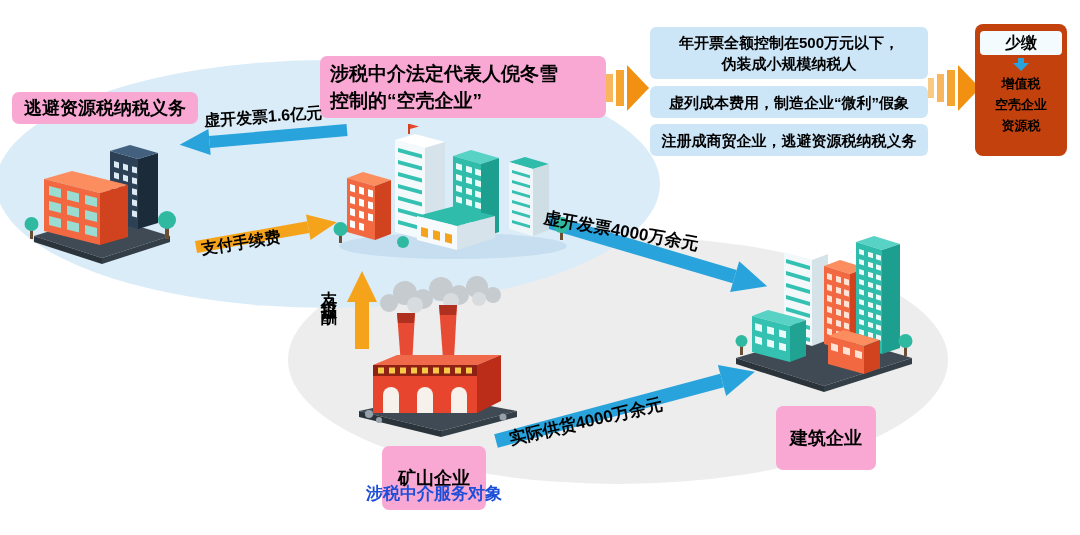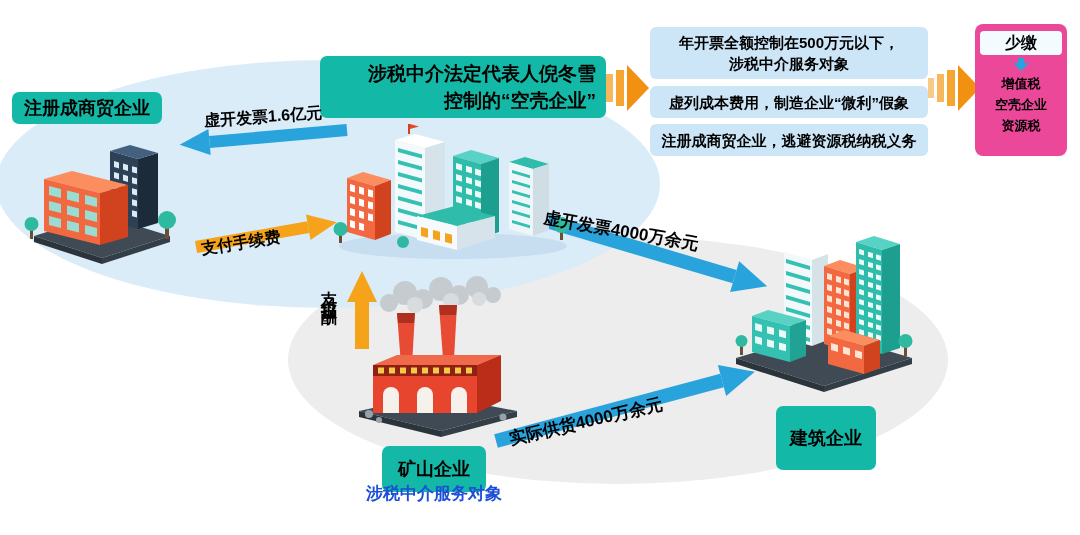--- a/index.html
+++ b/index.html
@@ -2,35 +2,35 @@
 <html><head>
 <meta charset="utf-8">
 <style>
   * { margin:0; padding:0; box-sizing:border-box; }
   html,body { background:#ffffff; }
   body { font-family:"Liberation Sans","DejaVu Sans",sans-serif; color:#000; }
   .canvas { position:relative; width:1080px; height:535px; background:#fff; overflow:hidden; }
   .abs { position:absolute; }
   .ellipse { position:absolute; border-radius:50%; }
   .node-label {
-    position:absolute; background:#14b8a6; border-radius:7px;
+    position:absolute; background:#f9a8d4; border-radius:7px;
     font-weight:700; color:#000; padding:4px 12px; font-size:18px;
-    text-align:right; line-height:24px;
+    text-align:left; line-height:24px;
   }
   .arrow-label { position:absolute; font-weight:700; color:#000; white-space:nowrap; }
   .v-label { writing-mode:vertical-rl; text-orientation:upright; letter-spacing:6px; }
   .tactic {
     position:absolute; left:650px; width:278px; background:#cde6f7; border-radius:6px;
     font-weight:700; font-size:15px; color:#000; display:flex; align-items:center;
     justify-content:center; text-align:center; white-space:pre-line; line-height:21px;
     padding:5px 8px;
   }
   .result-box {
     position:absolute; left:975px; top:24px; width:92px; height:132px;
-    background:#ec4899; border-radius:8px; display:flex; flex-direction:column;
+    background:#c2410c; border-radius:8px; display:flex; flex-direction:column;
     align-items:center; padding:7px 5px 4px 5px;
   }
   .result-title {
     width:100%; background:#f4fbff; border-radius:4px; font-weight:700;
     font-size:16px; text-align:center; padding:2px 0; line-height:20px;
   }
   .down-arrow { margin:3px 0 2px 0; }
   .result-item { font-weight:700; font-size:13px; line-height:21px; text-align:center; }
   .sub-label { position:absolute; font-size:17px; font-weight:700; color:#1d4ed8; white-space:nowrap; }
 </style>
@@ -373,35 +373,35 @@
       </g>
     </g>
     <g>
       <rect x="176" y="124" width="3" height="10" fill="#6b4f35"></rect>
         <circle cx="177.5" cy="119" r="7" fill="#2fb9a0"></circle>
       <rect x="12" y="124" width="3" height="9" fill="#6b4f35"></rect>
         <circle cx="13.5" cy="119" r="6" fill="#2fb9a0"></circle>
     </g>
   </svg>
 
-  <div class="node-label" style="left:12px;top:92px">注册成商贸企业</div>
+  <div class="node-label" style="left:12px;top:92px">逃避资源税纳税义务</div>
   <div class="node-label" style="left:320px;top:56px;width:286px;font-size:19px;line-height:27px;white-space:pre-line;padding:4px 10px">涉税中介法定代表人倪冬雪
 控制的“空壳企业”</div>
-  <div class="node-label" style="left:382px;top:446px;padding:11px 16px">矿山企业</div>
+  <div class="node-label" style="left:382px;top:446px;padding:20px 16px">矿山企业</div>
   <div class="sub-label" style="left:366px;top:482px">涉税中介服务对象</div>
   <div class="node-label" style="left:776px;top:406px;padding:20px 14px">建筑企业</div>
 
   <div class="arrow-label" style="left:204px;top:107px;font-size:16px;transform:rotate(-4deg)">虚开发票1.6亿元</div>
   <div class="arrow-label" style="left:201px;top:233px;font-size:16px;transform:rotate(-9deg)">支付手续费</div>
   <div class="arrow-label v-label" style="left:318px;top:278px;font-size:16px">支付报酬</div>
   <div class="arrow-label" style="left:546px;top:206px;font-size:17px;transform:rotate(10deg);transform-origin:0 0">虚开发票4000万余元</div>
   <div class="arrow-label" style="left:507px;top:428px;font-size:17px;transform:rotate(-13deg);transform-origin:0 0">实际供货4000万余元</div>
 
   <div class="tactic" style="top:27px;min-height:52px">年开票全额控制在500万元以下，
-涉税中介服务对象</div>
+伪装成小规模纳税人</div>
   <div class="tactic" style="top:86px;min-height:32px">虚列成本费用，制造企业“微利”假象</div>
   <div class="tactic" style="top:124px;min-height:32px">注册成商贸企业，逃避资源税纳税义务</div>
 
   <div class="result-box">
     <div class="result-title">少缴</div>
     <svg class="down-arrow" width="16" height="13" viewBox="0 0 16 13">
       <polygon points="5,0 11,0 11,5 16,5 8,13 0,5 5,5" fill="#29a3dc"></polygon>
     </svg>
     <div class="result-item">增值税</div>
     <div class="result-item">空壳企业</div>

